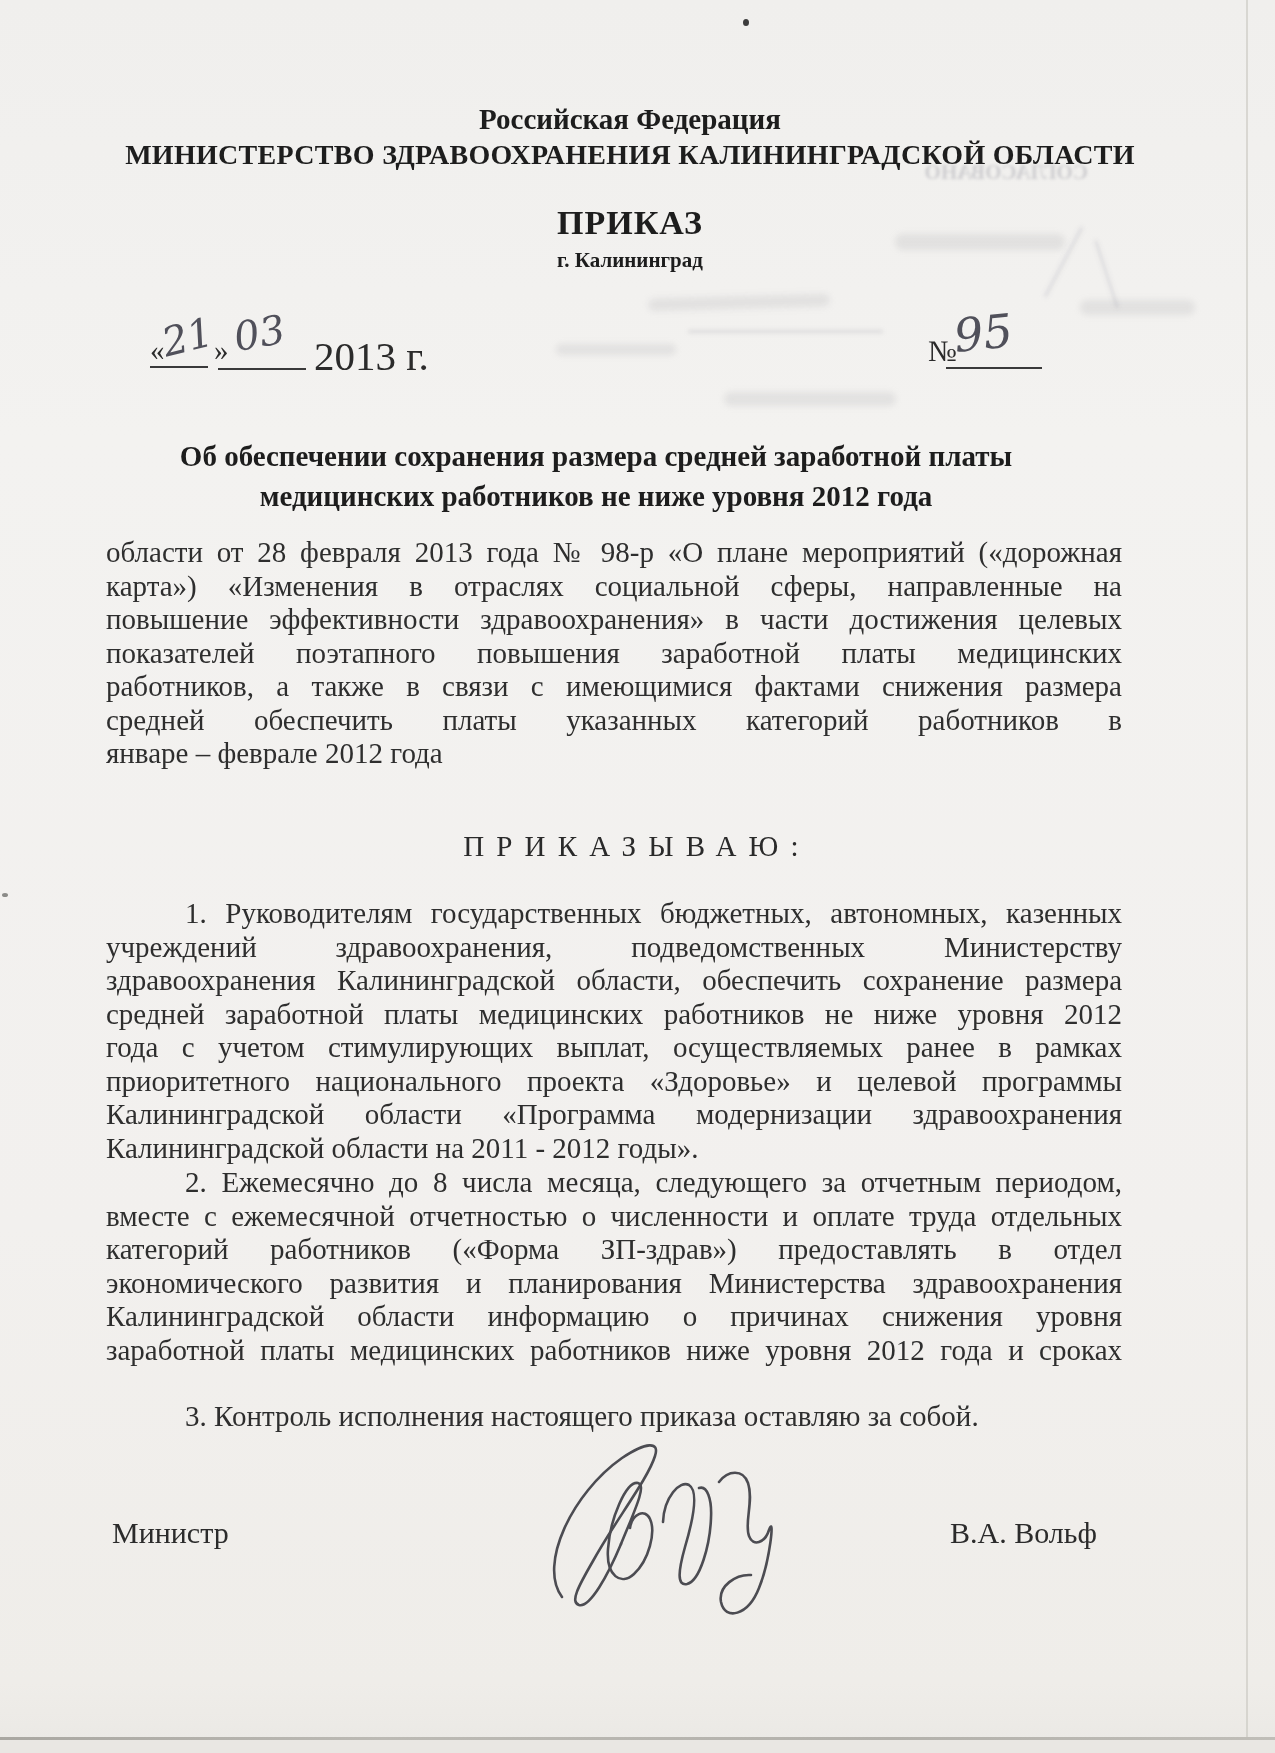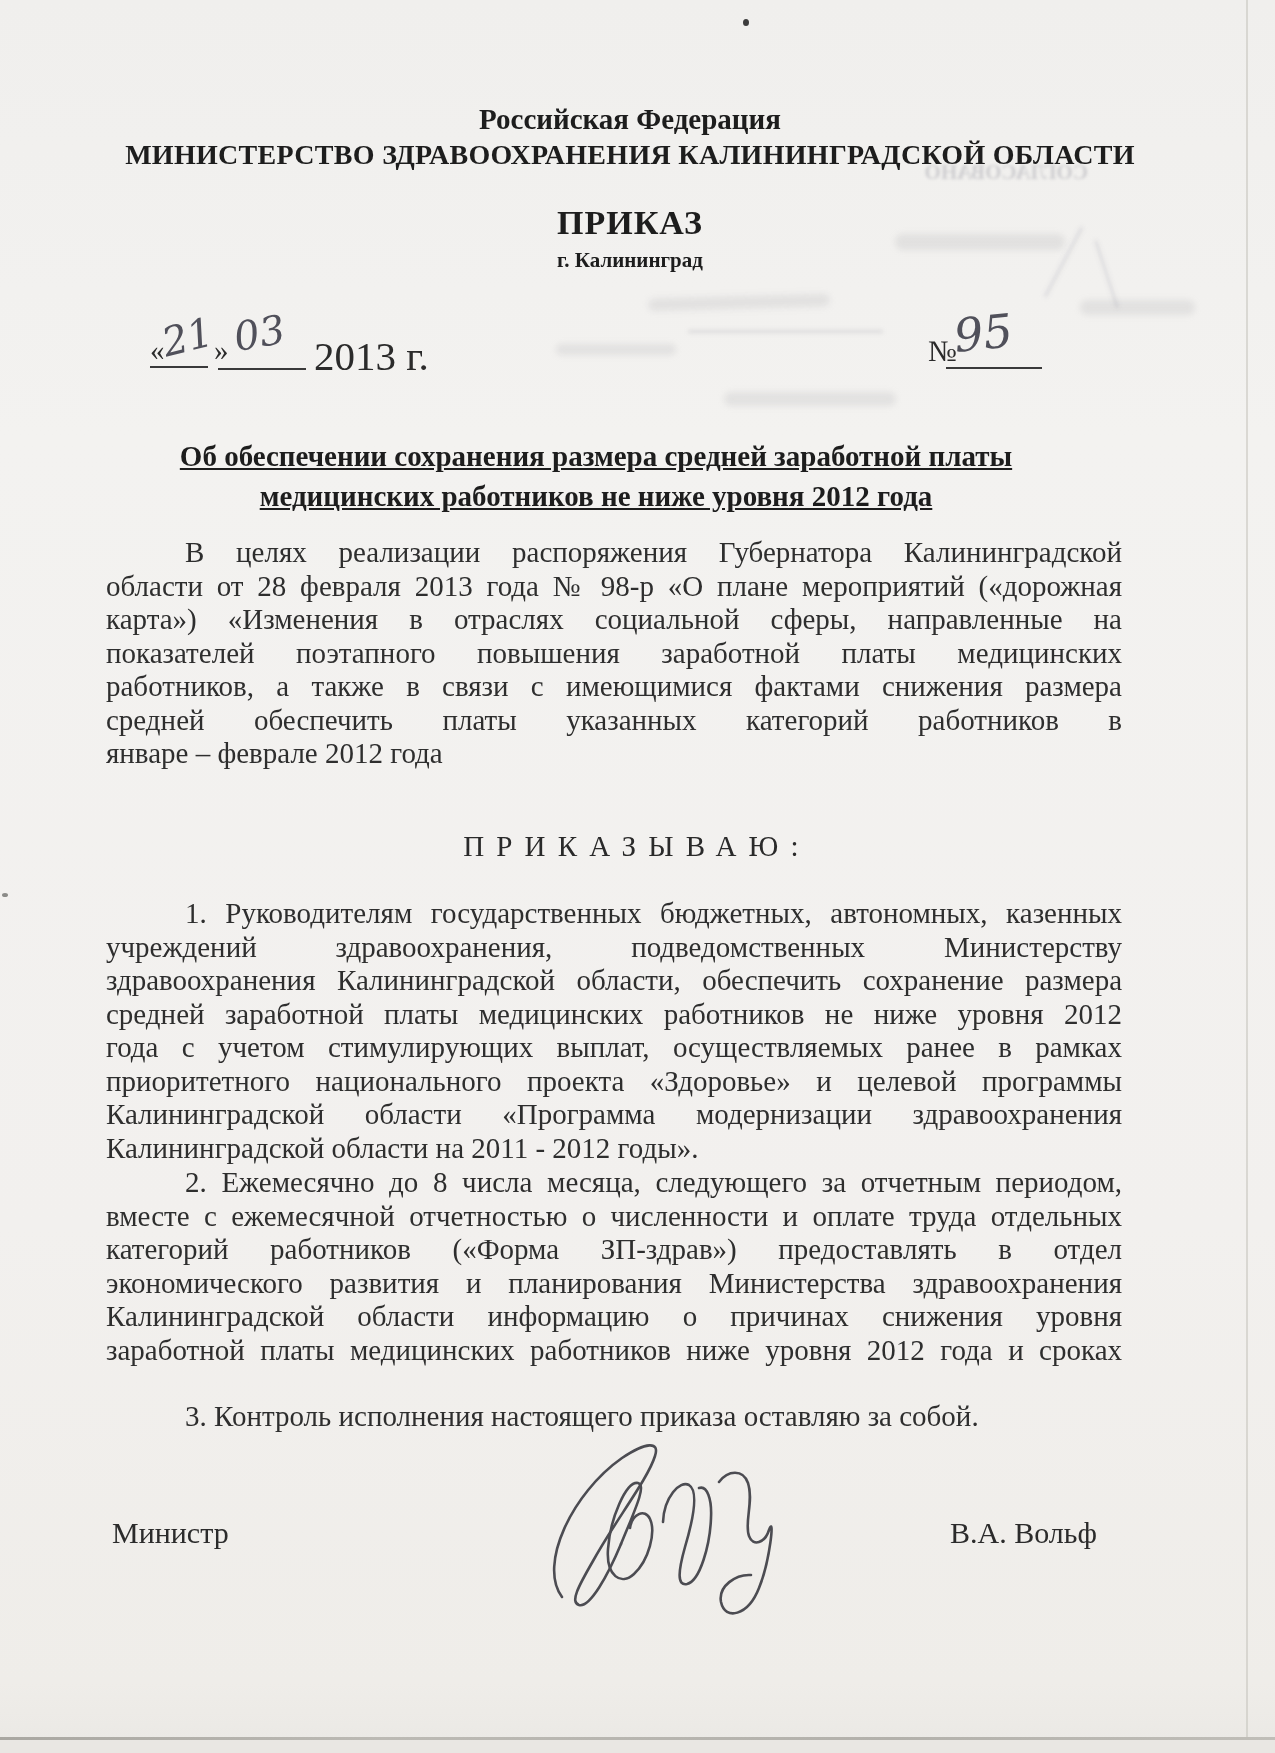--- a/index.html
+++ b/index.html
@@ -15,21 +15,21 @@
   
   .h-country{top:102px;font-size:29px;line-height:34px;}
   .h-ministry{top:138px;font-size:28px;line-height:34px;letter-spacing:.3px;}
   .h-order{top:204px;font-size:34px;line-height:38px;letter-spacing:1px;}
   .h-city{top:242px;font-size:21px;line-height:36px;}
   
   .dt{font-size:29px;color:#2b2b2b;}
   .hand{font-family:"DejaVu Serif",serif;font-style:italic;color:#50505a;}
   .uline{position:absolute;height:2px;background:#3a3a3a;}
   
-  .title{top:436px;left:96px;width:1000px;text-align:center;font-size:29px;line-height:40px;font-weight:bold;color:#1d1d1d;text-decoration:underline;}
+  .title{top:436px;left:96px;width:1000px;text-align:center;font-size:29px;line-height:40px;font-weight:bold;color:#1d1d1d;}
   
   .col{left:106px;width:1016px;font-size:29px;color:#2e2e2e;}
   .ln{line-height:33.5px;height:33.5px;text-align:justify;text-align-last:justify;white-space:nowrap;}
   .ln.last{text-align:left;text-align-last:left;}
   .ln.ind{padding-left:79px;box-sizing:border-box;}
   .orderword{top:830px;left:106px;width:1016px;padding-left:46px;box-sizing:border-box;text-align:center;font-size:29px;letter-spacing:.42em;color:#2a2a2a;}
   
   .sig-role{top:1516px;left:112px;font-size:30px;}
   .sig-name{top:1516px;left:950px;font-size:30px;}
   
@@ -79,23 +79,23 @@
     <span class="abs hand" style="left:954px;top:306px;font-size:46px;transform:rotate(-6deg);">95</span>
     <div class="uline" style="left:946px;top:367px;width:96px;"></div>
   </div>
 
   <div class="abs title">
     <div>Об обеспечении сохранения размера средней заработной платы</div>
     <div>медицинских работников не ниже уровня 2012 года</div>
   </div>
 
   <div class="abs col" style="top:536px;">
-    <div class="ln ind">В целях реализации распоряжения Губернатора Калининградской</div>
     <div class="ln">области от 28 февраля 2013 года № 98-р «О плане мероприятий («дорожная</div>
     <div class="ln">карта») «Изменения в отраслях социальной сферы, направленные на</div>
+    <div class="ln">повышение эффективности здравоохранения» в части достижения целевых</div>
     <div class="ln">показателей поэтапного повышения заработной платы медицинских</div>
     <div class="ln">работников, а также в связи с имеющимися фактами снижения размера</div>
     <div class="ln">средней обеспечить платы указанных категорий работников в</div>
     <div class="ln last">январе – феврале 2012 года</div>
   </div>
 
   <div class="abs orderword">ПРИКАЗЫВАЮ:</div>
 
   <div class="abs col" style="top:897px;">
     <div class="ln ind">1. Руководителям государственных бюджетных, автономных, казенных</div>

